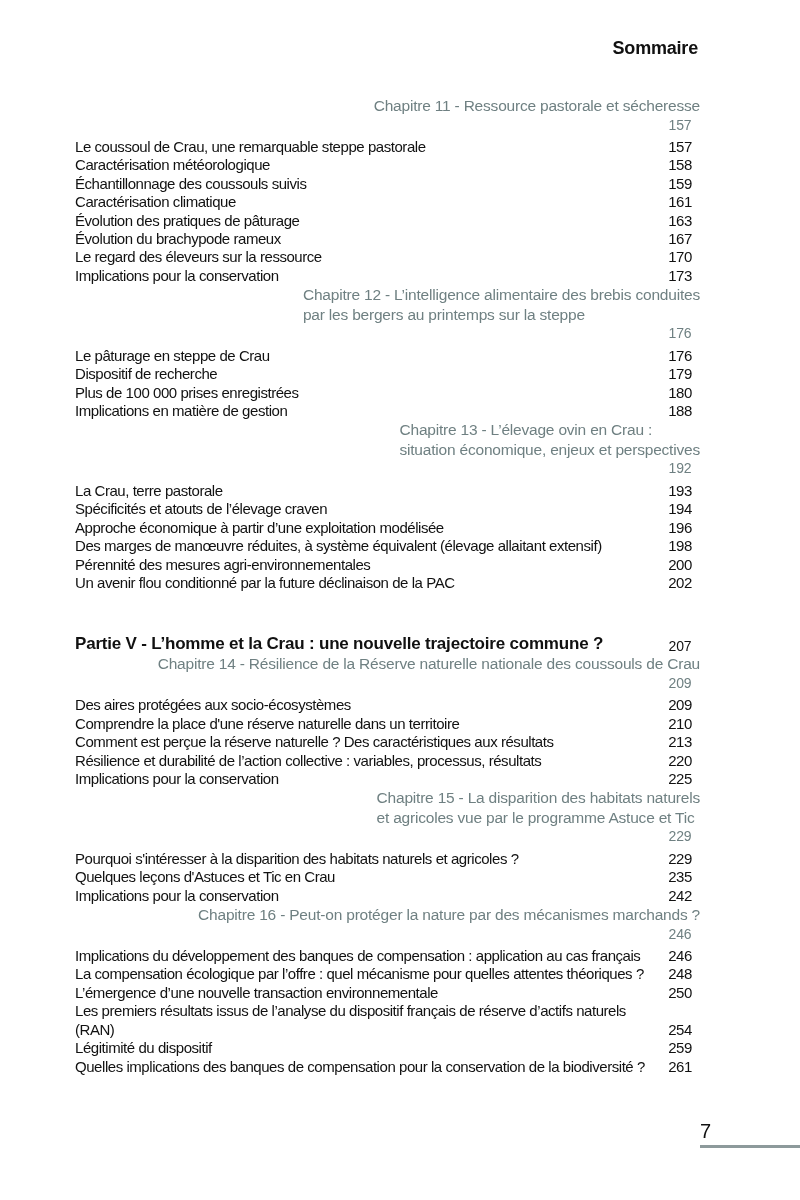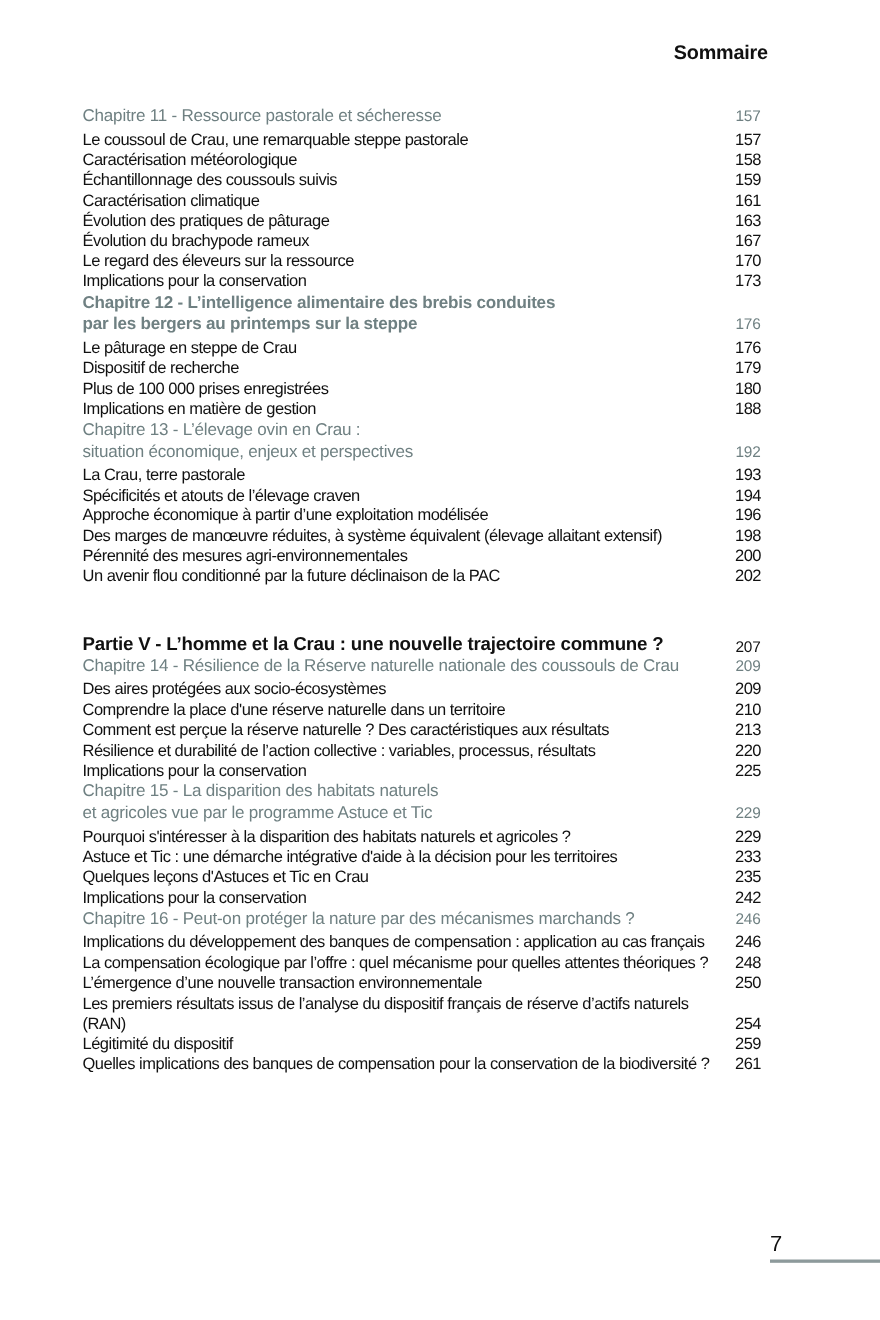--- a/index.html
+++ b/index.html
@@ -3,21 +3,21 @@
   <meta charset="utf-8">
   <style>
     html, body { margin: 0; padding: 0; background: #ffffff; }
     body { width: 800px; height: 1200px; position: relative; overflow: hidden;
            font-family: "DejaVu Sans Condensed", "Liberation Sans Narrow", "Liberation Sans", sans-serif; color: #111; }
     .header { position: absolute; right: 102px; top: 38px; font-weight: bold; font-size: 18px;
               font-family: "Liberation Sans", sans-serif; letter-spacing: -0.2px; }
     .toc { position: absolute; left: 75px; top: 96px; width: 625px; }
     .row { display: flex; justify-content: space-between; align-items: flex-end; }
     .chap { color: #6f8082; font-family: "Liberation Sans", sans-serif; font-size: 15.5px;
-            line-height: 19.5px; margin-top: 18px; margin-bottom: 3px; letter-spacing: -0.2px; }
+            line-height: 19.5px; margin-top: 18px; margin-bottom: 3px; letter-spacing: -0.2px; flex-direction: column; }
     .chap:first-child { margin-top: 0; }
     .chap .title-lines { white-space: pre-line; }
     .chap .pg { font-size: 14px; }
     .part { font-family: "Liberation Sans", sans-serif; font-weight: bold; font-size: 17px;
             margin-top: 42px; margin-bottom: 0; letter-spacing: -0.2px; color: #111; gap: 32px; }
     .part .pg { font-weight: normal; font-size: 14px; }
     .section { }
     .pg { text-align: center; min-width: 40px; }
     .text-line { font-family: "Liberation Sans", sans-serif; font-size: 15px; line-height: 18.4px; letter-spacing: -0.45px; }
     .page-number { position: absolute; left: 700px; top: 1120px; font-size: 20px;
@@ -63,21 +63,21 @@
         <span>Le regard des éleveurs sur la ressource</span>
         <span class="pg">170</span>
       </div>
       <div class="row text-line">
         <span>Implications pour la conservation</span>
         <span class="pg">173</span>
       </div>
     </div>
     <div class="section">
       <div class="row chap">
-        <span class="title-lines" style="white-space: pre-line; font-weight: bold;">Chapitre 12 - L’intelligence alimentaire des brebis conduites
+        <span class="title-lines" style="white-space: pre-line;">Chapitre 12 - L’intelligence alimentaire des brebis conduites
 par les bergers au printemps sur la steppe</span>
         <span class="pg">176</span>
       </div>
       <div class="row text-line">
         <span>Le pâturage en steppe de Crau</span>
         <span class="pg">176</span>
       </div>
       <div class="row text-line">
         <span>Dispositif de recherche</span>
         <span class="pg">179</span>
@@ -158,24 +158,20 @@
       <div class="row chap">
         <span class="title-lines" style="white-space: pre-line;">Chapitre 15 - La disparition des habitats naturels
 et agricoles vue par le programme Astuce et Tic</span>
         <span class="pg">229</span>
       </div>
       <div class="row text-line">
         <span>Pourquoi s'intéresser à la disparition des habitats naturels et agricoles ?</span>
         <span class="pg">229</span>
       </div>
       <div class="row text-line">
-        <span>Astuce et Tic : une démarche intégrative d'aide à la décision pour les territoires</span>
-        <span class="pg">233</span>
-      </div>
-      <div class="row text-line">
         <span>Quelques leçons d'Astuces et Tic en Crau</span>
         <span class="pg">235</span>
       </div>
       <div class="row text-line">
         <span>Implications pour la conservation</span>
         <span class="pg">242</span>
       </div>
     </div>
     <div class="section">
       <div class="row chap">

